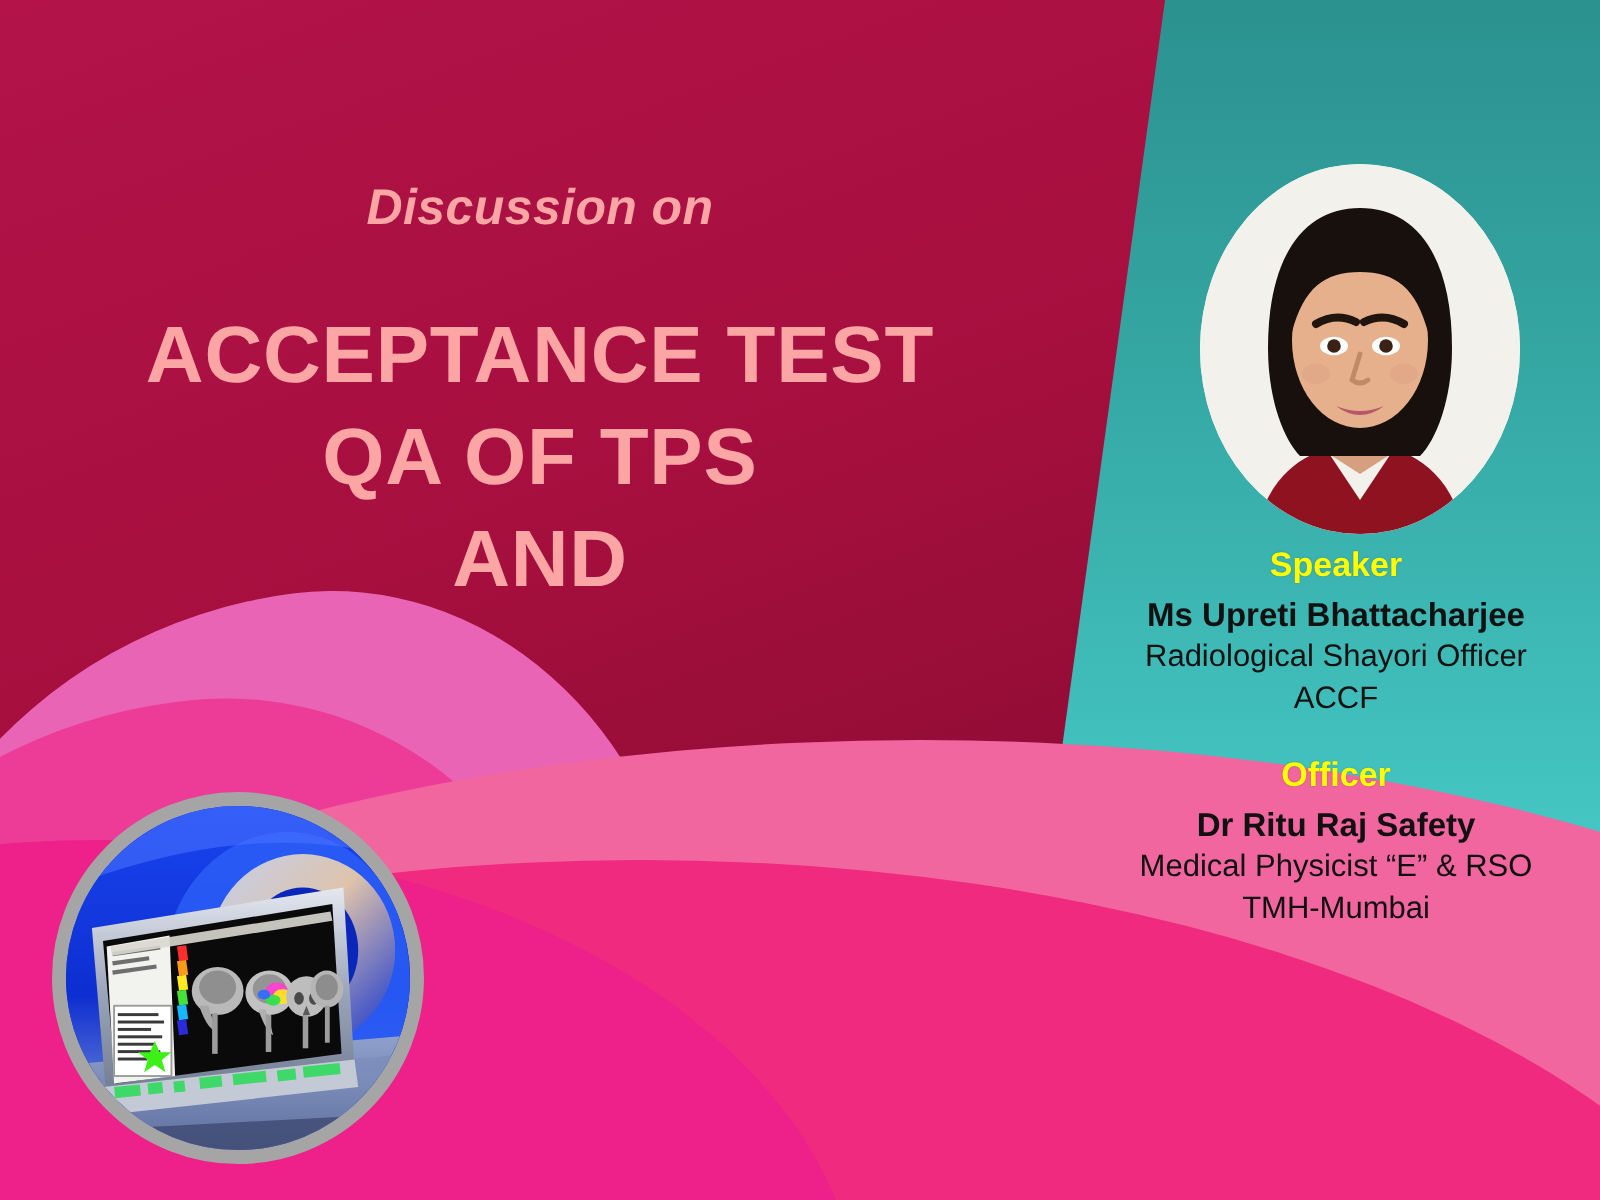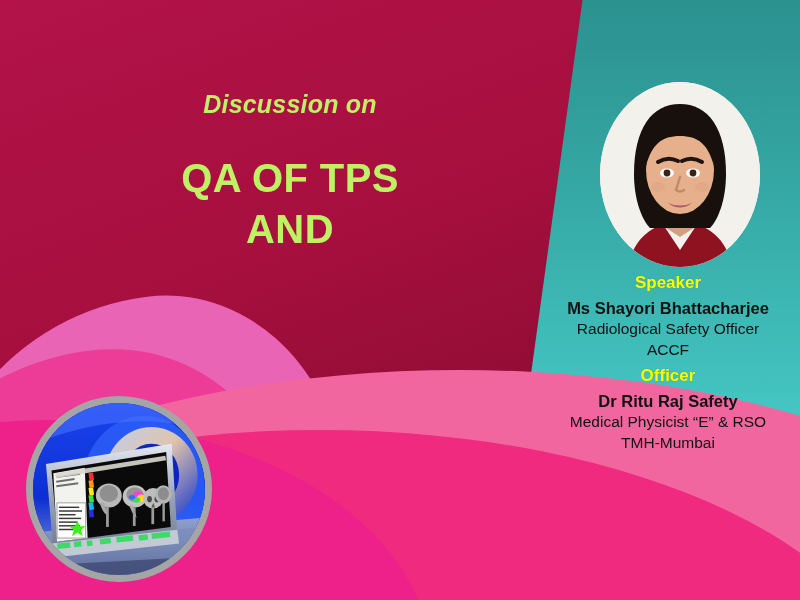--- a/index.html
+++ b/index.html
@@ -90,22 +90,21 @@
     border-radius: 50%;
   }
 
   
   .title-block {
     position: absolute;
     left: 0;
     top: 92px;
     width: 540px;
     text-align: center;
-    color: #bef264;
-    padding-left: 20px;
+    color: #fca5a5;
   }
   .kicker {
     font-size: 25px;
     font-weight: bold;
     font-style: italic;
     letter-spacing: 0.2px;
     margin: 0 0 36px 0;
     line-height: 1;
   }
   .main-title {
@@ -138,21 +137,21 @@
 
   
   .credits {
     position: absolute;
     left: 540px;
     top: 272px;
     width: 256px;
     text-align: center;
     color: #111111;
   }
-  .credit-group { margin-bottom: 4px; }
+  .credit-group { margin-bottom: 16px; }
   .credit-group:last-child { margin-bottom: 0; }
   .role {
     color: #ffff00;
     font-weight: bold;
     font-size: 17px;
     line-height: 1.35;
     margin: 0 0 2px 0;
     text-shadow: 0 0 1px rgba(0,0,0,.25);
   }
   .person-name {
@@ -191,20 +190,21 @@
   <div class="wave-light-left"></div>
   <div class="wave-mid-left"></div>
   <div class="bg-teal"></div>
   <div class="wave-light-bottom"></div>
   <div class="wave-deep-bottom"></div>
   <div class="wave-deep-left"></div>
 
   <div class="title-block">
     <p class="kicker">Discussion on</p>
     <h1 class="main-title">
+      <span>ACCEPTANCE TEST</span>
       <span>QA OF TPS</span>
       <span>AND</span>
     </h1>
   </div>
 
   <div class="portrait">
     <svg viewBox="0 0 160 185" preserveAspectRatio="xMidYMid slice">
       <rect x="0" y="0" width="160" height="185" fill="#f3f1ec"></rect>
 
       <path d="M28 185 C34 152 58 140 80 140 C102 140 126 152 132 185 Z" fill="#8e1220"></path>
@@ -231,22 +231,22 @@
       <path d="M68 121 q12 9 24 0 q-12 5 -24 0 Z" fill="#b8576a"></path>
 
       <ellipse cx="58" cy="105" rx="7" ry="5" fill="#dba183" opacity=".5"></ellipse>
       <ellipse cx="102" cy="105" rx="7" ry="5" fill="#dba183" opacity=".5"></ellipse>
     </svg>
   </div>
 
   <div class="credits">
     <div class="credit-group">
       <p class="role">Speaker</p>
-      <p class="person-name">Ms Shayori Bhattacharjee</p>
-      <p class="person-line">Radiological Safety Officer</p>
+      <p class="person-name">Ms Upreti Bhattacharjee</p>
+      <p class="person-line">Radiological Shayori Officer</p>
       <p class="person-line">ACCF</p>
     </div>
     <div class="credit-group">
       <p class="role">Officer</p>
       <p class="person-name">Dr Ritu Raj Safety</p>
       <p class="person-line">Medical Physicist “E” &amp; RSO</p>
       <p class="person-line">TMH-Mumbai</p>
     </div>
   </div>
 

